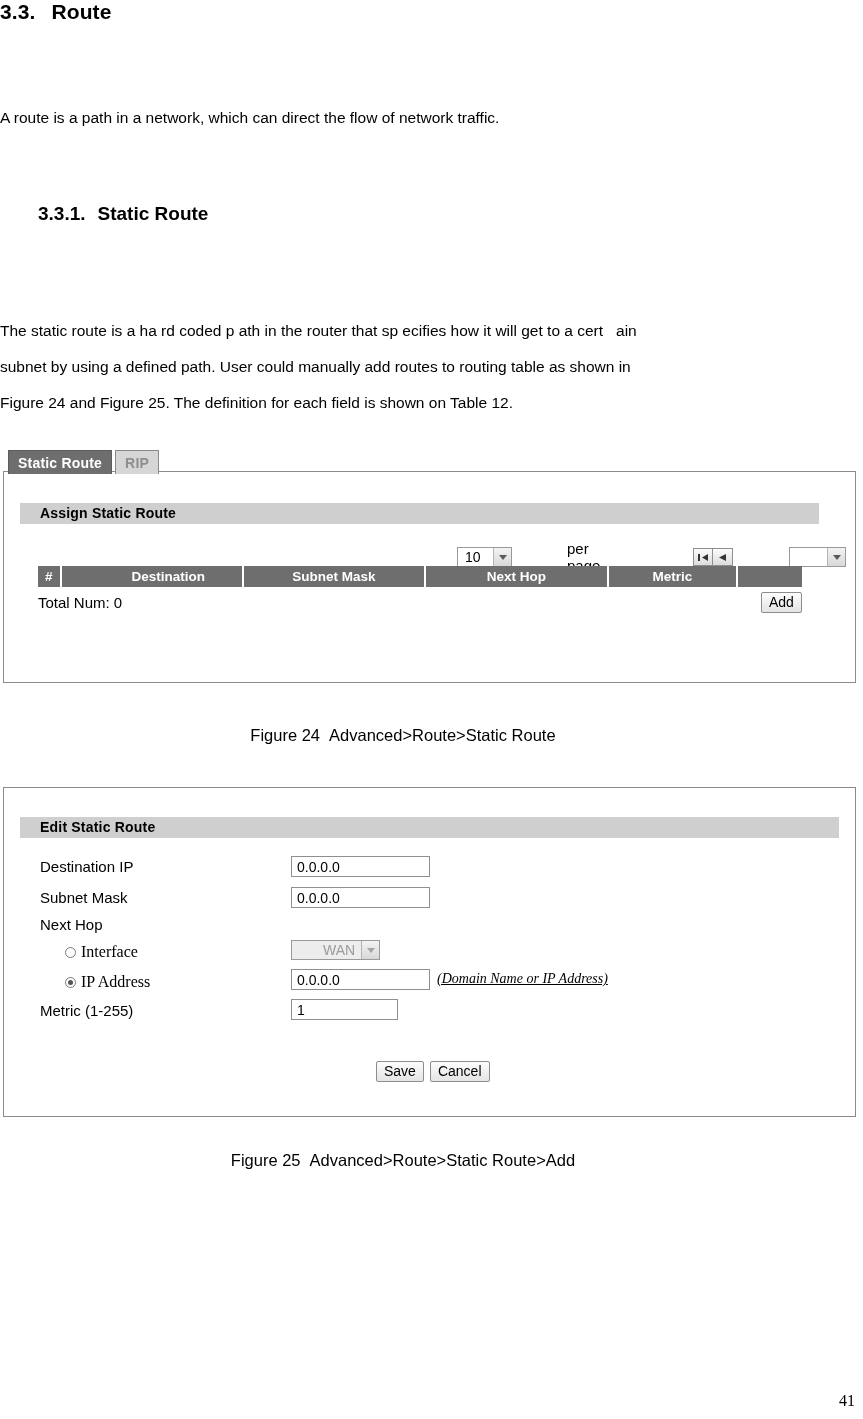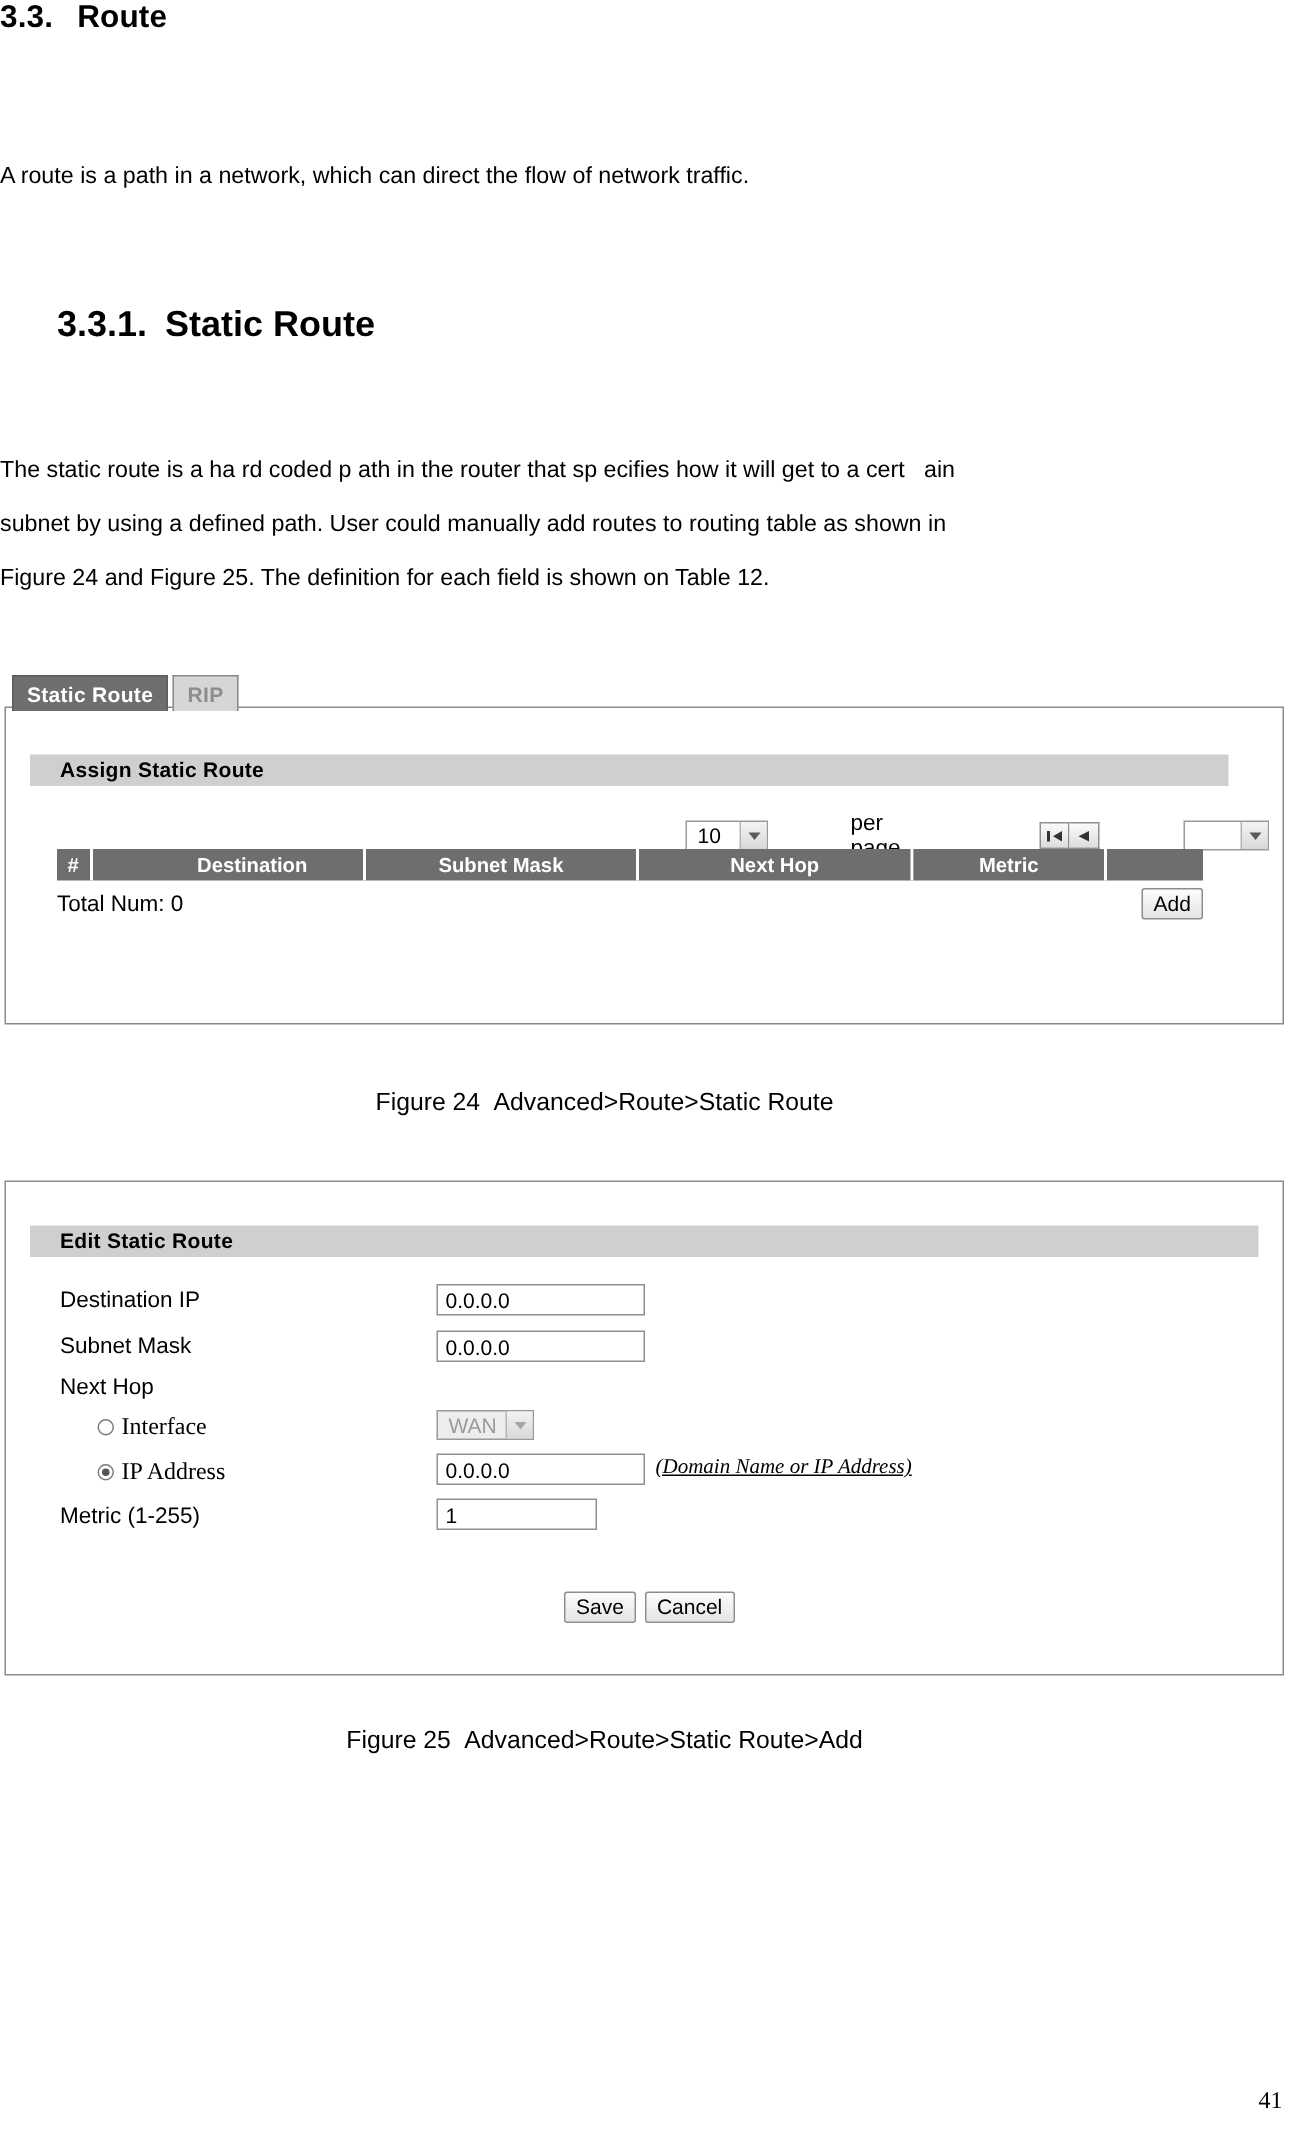--- a/index.html
+++ b/index.html
@@ -24,39 +24,39 @@
     font-size: 21px;
     font-weight: bold;
     letter-spacing: 0.1px;
   }
   .h2 .num { margin-right: 16px; }
 
   .h3 {
     position: absolute;
     left: 38px;
     top: 203px;
-    font-size: 24px;
+    font-size: 19px;
     font-weight: bold;
   }
   .h3 .num { margin-right: 12px; }
 
   .para {
     position: absolute;
     font-size: 15.5px;
     line-height: 36px;
     color: #000;
   }
   #intro-para {
     left: 0px;
     top: 100px;
     width: 863px;
   }
   #static-para {
     left: 0px;
-    top: 296px;
+    top: 313px;
     width: 863px;
   }
   #static-para .ln { display: block; white-space: pre; }
 
   .figcap {
     position: absolute;
     width: 806px;
     text-align: center;
     font-size: 16.5px;
   }
@@ -154,21 +154,21 @@
     justify-content: center;
   }
   .wselect .arrow i {
     display: block;
     width: 0; height: 0;
     border-left: 4px solid transparent;
     border-right: 4px solid transparent;
     border-top: 5px solid #5a5a5a;
   }
   .wselect.blank .val { min-width: 24px; }
-  .wselect.disabled { background: #ededed; }
+  .wselect.disabled { background: #ededed; padding-left: 24px; }
   .wselect.disabled .val { color: #9b9b9b; }
   .wselect.disabled .arrow i { border-top-color: #a6a6a6; }
 
   .pagertext { margin: 0 7px; font-size: 15px; }
   .pagertext.tight { margin: 0 0 0 4px; }
 
   .navgroup { display: inline-flex; }
   .navbtn {
     width: 20px; height: 18px;
     border: 1px solid #8f8f8f;

